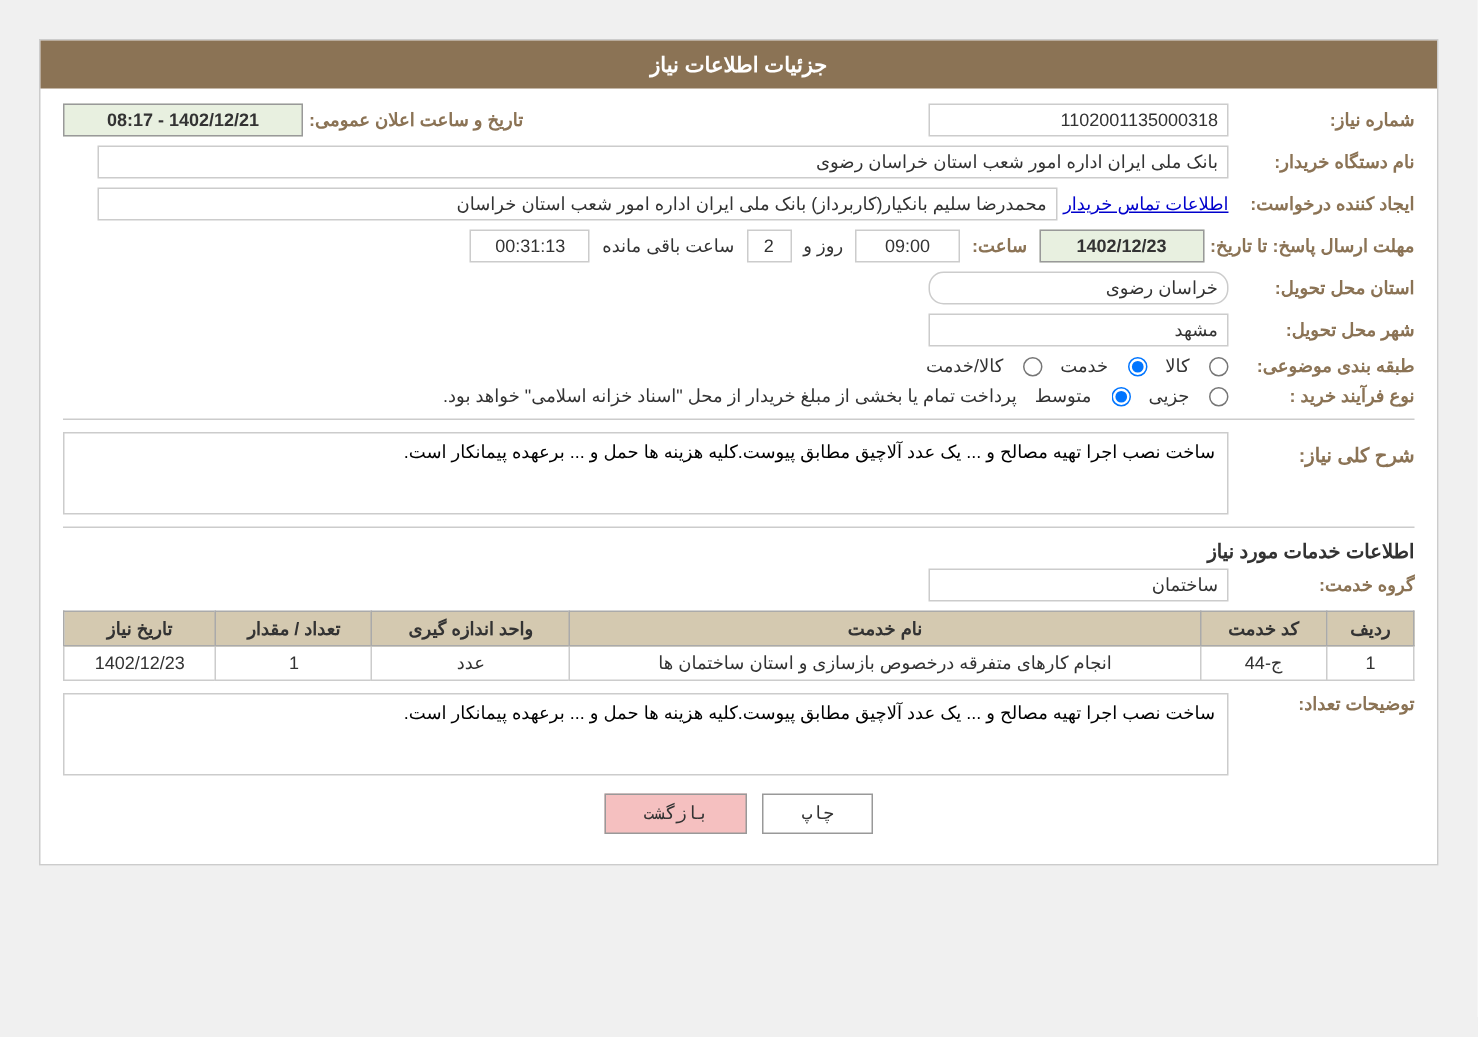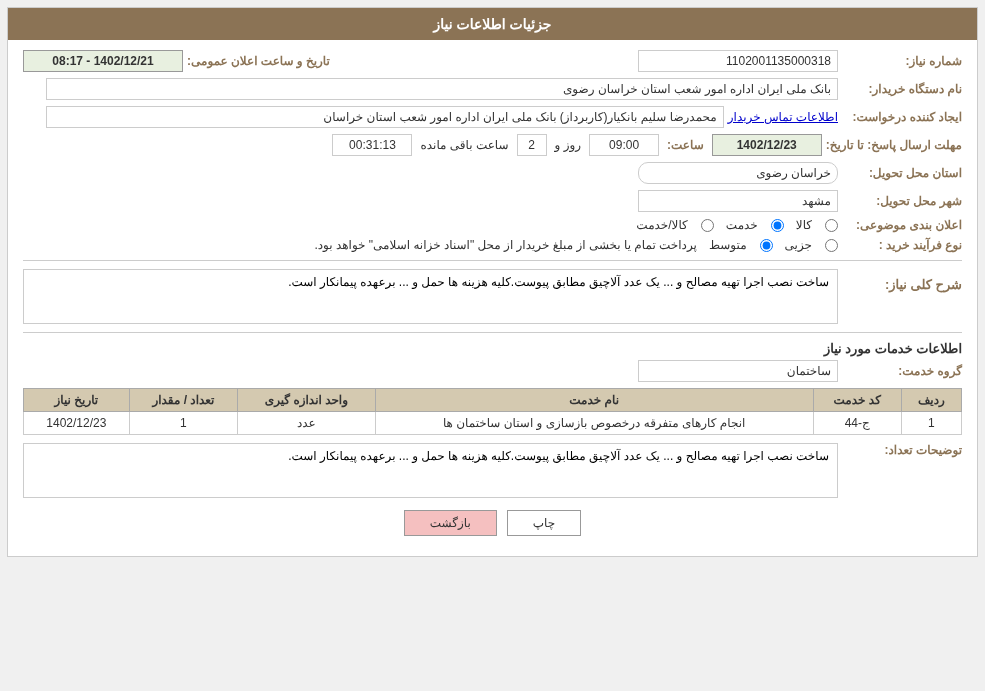--- a/index.html
+++ b/index.html
@@ -7,21 +7,21 @@
       font-family: Tahoma, Arial, sans-serif;
       font-size: 12px;
       background: #f0f0f0;
       direction: rtl;
       color: #333;
     }
     .page-container {
       width: 985px;
       min-height: 691px;
       background: #f0f0f0;
-      padding: 7px;
+      padding: 26px;
     }
     .main-panel {
       background: #fff;
       border: 1px solid #ccc;
     }
     .panel-header {
       background: #8B7355;
       color: #fff;
       text-align: center;
       padding: 8px 12px;
@@ -114,21 +114,21 @@
       display: flex;
       justify-content: center;
       gap: 10px;
       margin-top: 12px;
       padding-bottom: 10px;
     }
     .btn {
       padding: 5px 25px;
       border: 1px solid #999;
       cursor: pointer;
-      font-family: Liberation Sans, sans-serif;
+      font-family: Liberation Mono, monospace;
       font-size: 12px;
     }
     .btn-print {
       background: #fff;
       color: #333;
     }
     .btn-back {
       background: #f5c0c0;
       color: #333;
     }
@@ -183,21 +183,21 @@
         <span class="label">استان محل تحویل:</span>
         <div class="value-box" style="min-width:200px;border-radius:10px;">خراسان رضوی</div>
       </div>
 
       <div class="info-row">
         <span class="label">شهر محل تحویل:</span>
         <div class="value-box" style="min-width:200px;">مشهد</div>
       </div>
 
       <div class="info-row">
-        <span class="label">اعلان بندی موضوعی:</span>
+        <span class="label">طبقه بندی موضوعی:</span>
         <div class="radio-group">
           <div class="radio-item">
             <input type="radio" name="tabaqebandi" style="">
             <span>کالا</span>
           </div>
           <div class="radio-item">
             <input type="radio" name="tabaqebandi" checked="" style="">
             <span>خدمت</span>
           </div>
           <div class="radio-item">

